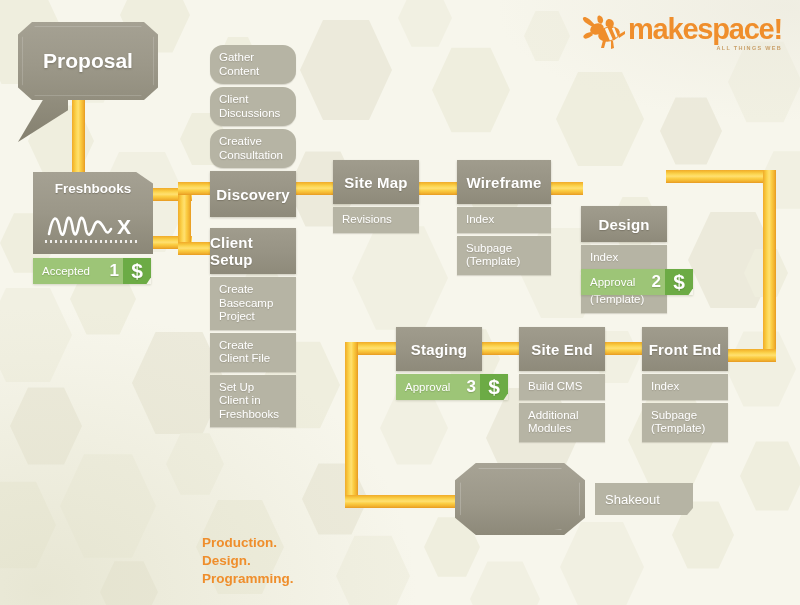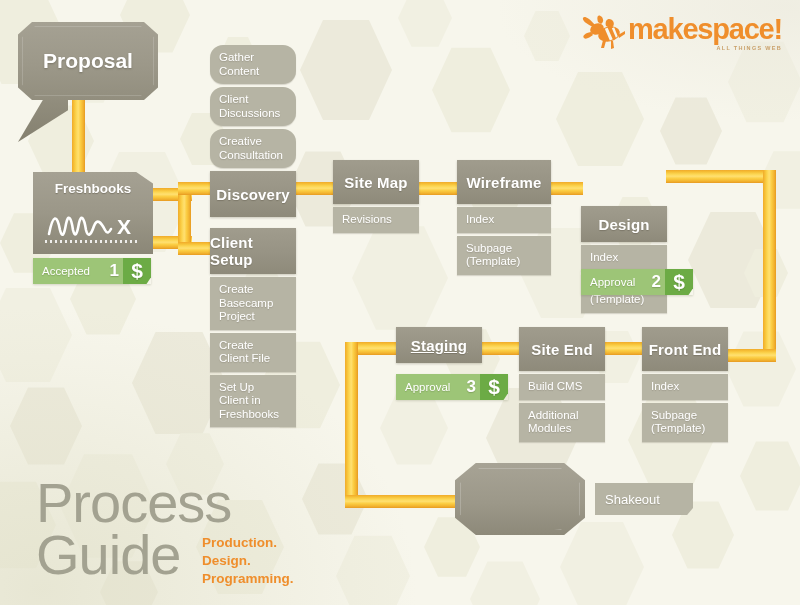--- a/index.html
+++ b/index.html
@@ -380,21 +380,21 @@
     <div class="sub">Index</div>
     <div class="sub">Subpage<br>(Template)</div>
   </div>
   <div class="badge" style="left:581px;top:269px;width:112px;">
     <div class="b-left">Approval</div>
     <div class="b-num">2</div>
     <div class="b-dollar">$</div>
   </div>
 
   <div class="stage" style="left:396px;top:327px;width:86px;">
-    <div class="stage-head" style="height:36px;text-decoration:underline;">Staging</div>
+    <div class="stage-head" style="height:44px;">Staging</div>
   </div>
   <div class="badge" style="left:396px;top:374px;width:112px;">
     <div class="b-left">Approval</div>
     <div class="b-num">3</div>
     <div class="b-dollar">$</div>
   </div>
 
   <div class="stage" style="left:519px;top:327px;width:86px;">
     <div class="stage-head" style="height:44px;">Site End</div>
     <div class="sub">Build CMS</div>
@@ -405,24 +405,20 @@
     <div class="stage-head" style="height:44px;">Front End</div>
     <div class="sub">Index</div>
     <div class="sub">Subpage<br>(Template)</div>
   </div>
 
   <div id="launch">
     <div class="inner-rule"></div>
   </div>
   <div id="shakeout">Shakeout</div>
 
-  <div id="title-block">
-    <div id="title-line1">Process</div>
-    <div id="title-line2">Guide</div>
-  </div>
   <div id="subtitle">Production.<br>Design.<br>Programming.</div>
 
   <div id="logo">
     <svg id="logo-bee" viewBox="0 0 44 34">
       <g fill="#ef8e2c">
         <ellipse cx="27" cy="19" rx="11" ry="7.5" transform="rotate(-12 27 19)"></ellipse>
         <ellipse cx="15" cy="14" rx="7" ry="5.5" transform="rotate(-25 15 14)"></ellipse>
         <path d="M13 10 C6 2, 2 1, 1 3 C0 5, 4 9, 11 12 Z"></path>
         <path d="M16 7 C14 0, 17 -1, 20 2 C22 5, 21 8, 19 9 Z"></path>
         <path d="M24 11 C22 4, 28 2, 31 6 C33 9, 31 13, 28 13 Z"></path>

